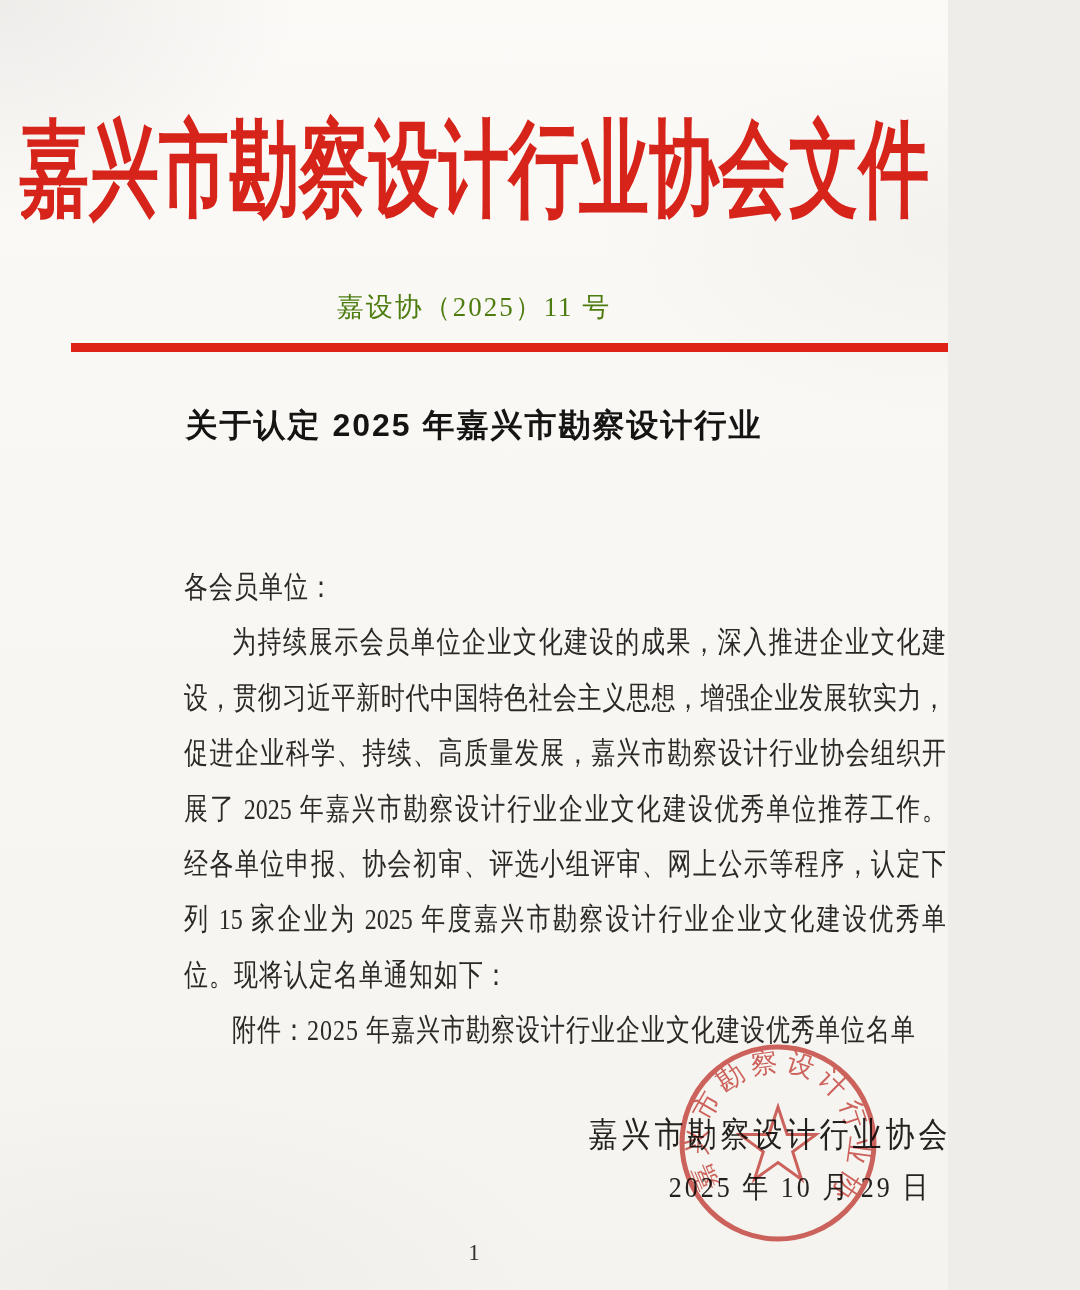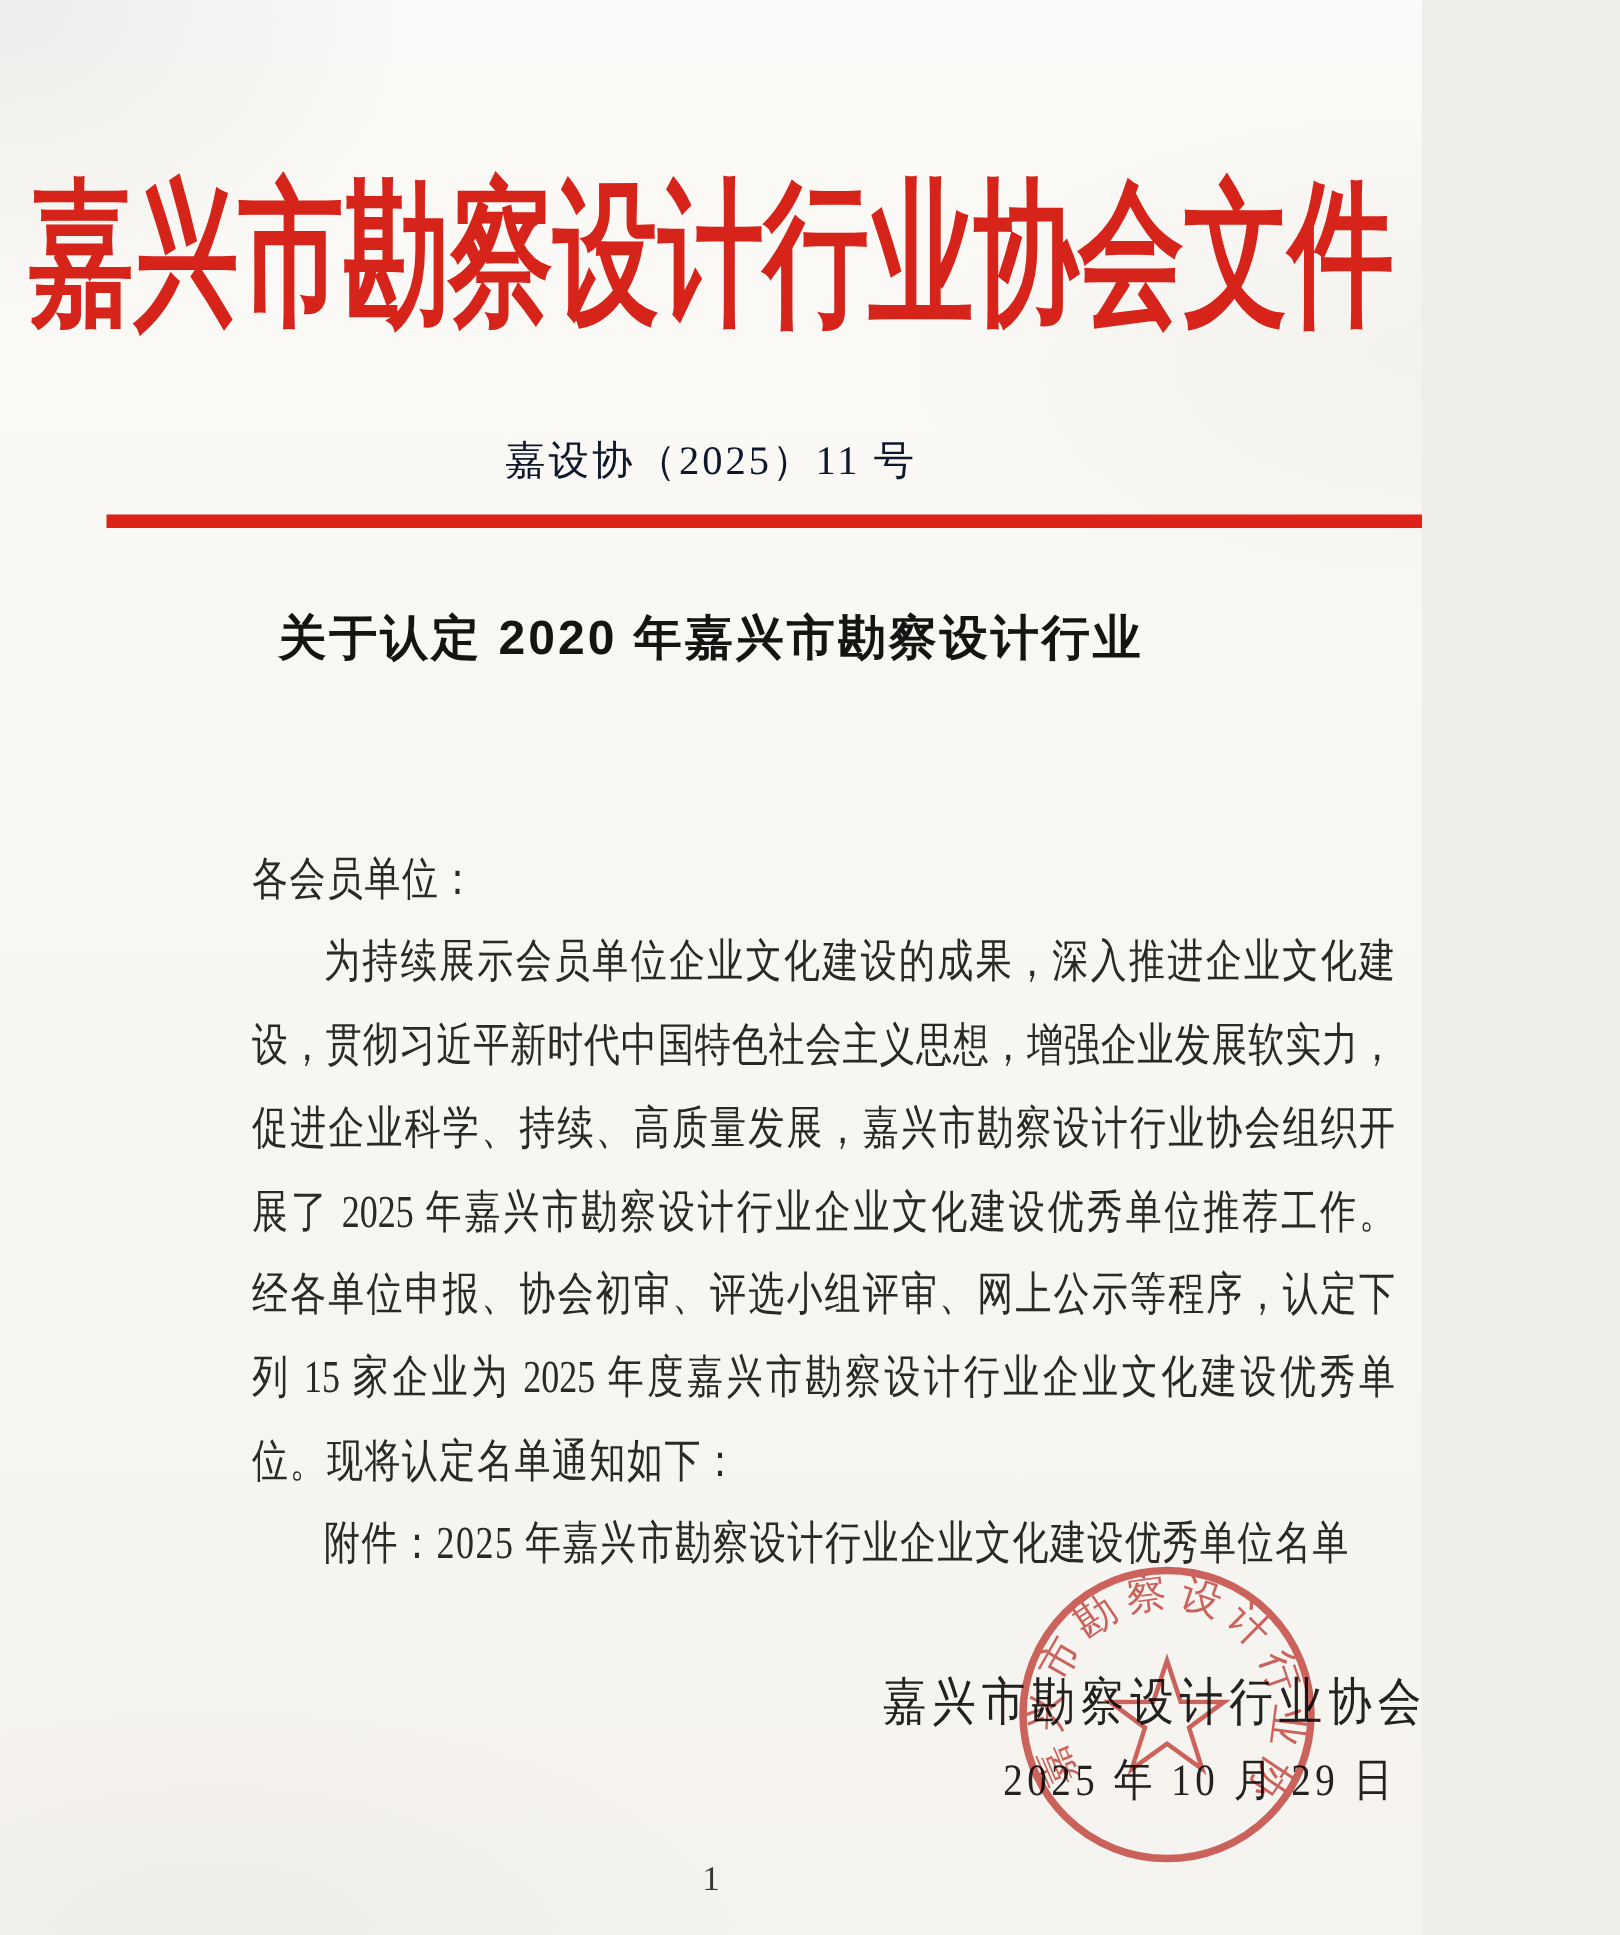--- a/index.html
+++ b/index.html
@@ -41,21 +41,21 @@
     transform-origin: 50% 0;
     white-space: nowrap;
   }
 
   .doc-number {
     position: absolute;
     top: 289px; left: 0; width: 100%;
     text-align: center;
     font-size: 27px;
     letter-spacing: 2px;
-    color: #0f172a;
+    color: #4d7c0f;
   }
 
   .red-divider {
     position: absolute;
     top: 343px; left: 71px;
     width: 937px; height: 9px;
     background: var(--divider-red, #de2217);
   }
 
   .doc-title {
@@ -67,21 +67,21 @@
     font-size: 32px;
     letter-spacing: 2px;
     color: #151412;
     white-space: nowrap;
   }
   .doc-title.line1 { top: 404px; }
   .doc-title.line2 { top: 466px; }
 
   .body-block {
     position: absolute;
-    top: 560px; left: 168px;
+    top: 560px; left: 184px;
     width: 762px;
   }
   .body-line {
     height: 55.4px;
     line-height: 55.4px;
     font-size: 24px;
     letter-spacing: 1px;
     color: #2b2927;
     transform: scaleY(1.27);
     transform-origin: 50% 50%;
@@ -145,21 +145,21 @@
 <body>
 
 <div class="page">
 
   <div class="header-title">嘉兴市勘察设计行业协会文件</div>
 
   <div class="doc-number">嘉设协（2025）11 号</div>
 
   <div class="red-divider"></div>
 
-  <div class="doc-title line1">关于认定 2020 年嘉兴市勘察设计行业</div>
+  <div class="doc-title line1">关于认定 2025 年嘉兴市勘察设计行业</div>
 
 
   <div class="body-block">
 
       <div class="body-line">各会员单位：</div>
 
       <div class="body-line indent justify">为持续展示会员单位企业文化建设的成果，深入推进企业文化建</div>
 
       <div class="body-line justify">设，贯彻习近平新时代中国特色社会主义思想，增强企业发展软实力，</div>
 

